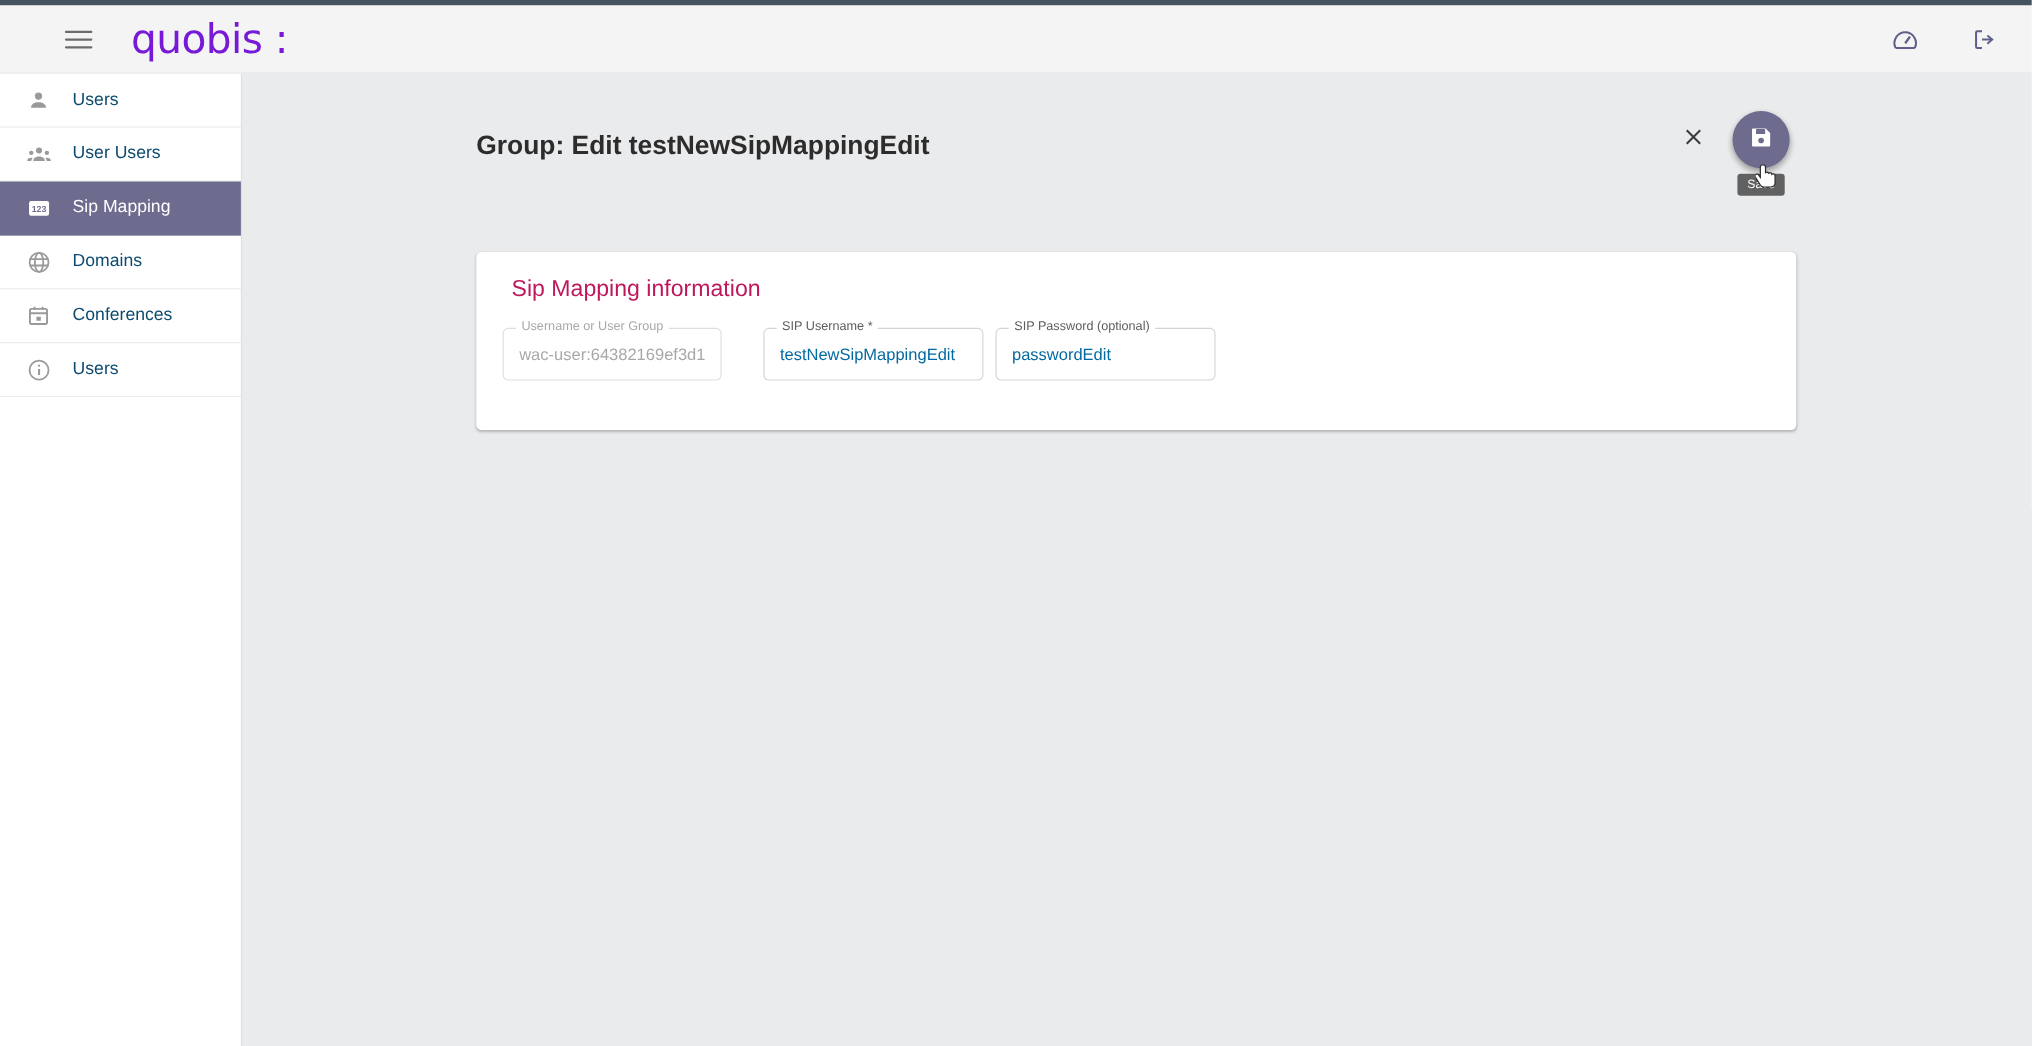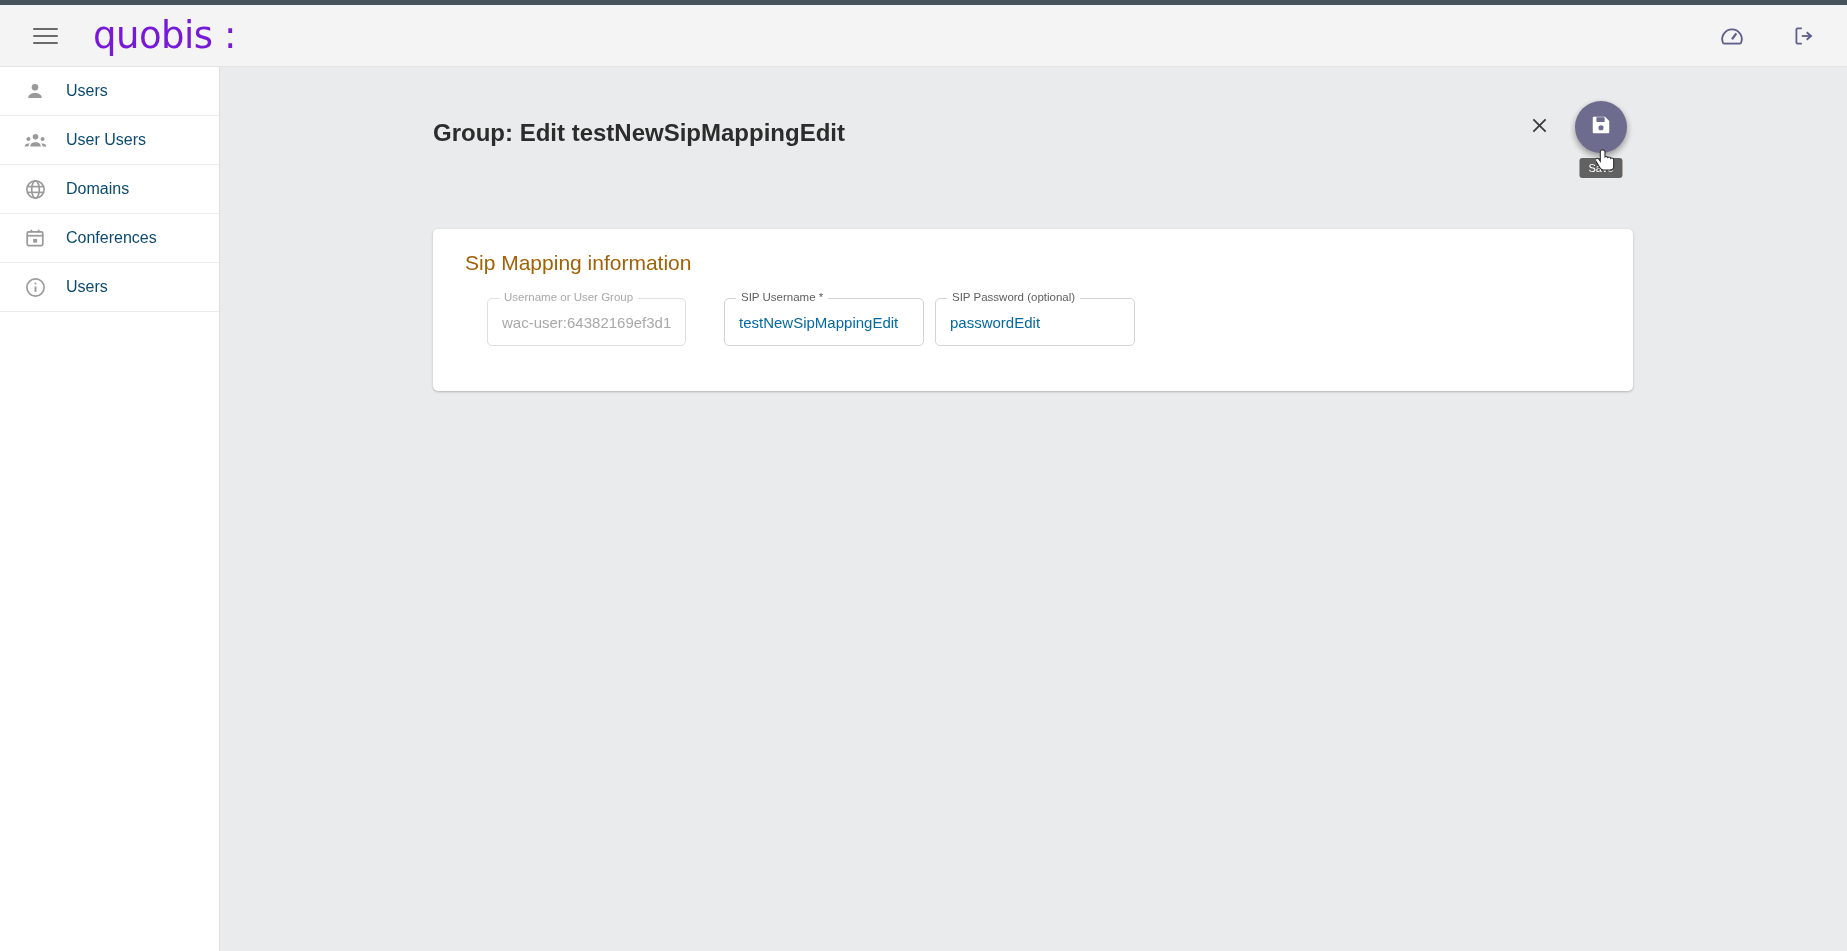--- a/index.html
+++ b/index.html
@@ -19,20 +19,21 @@
     background: #44535e;
   }
 
   
   .appbar {
     position: absolute; top: 5px; left: 0;
     width: 1847px; height: 62px;
     background: #f4f4f4;
     display: flex; align-items: center;
     border-bottom: 1px solid #e4e4e4;
+    padding-left: 26px;
   }
   .menu-btn {
     margin-left: 33px;
     width: 30px; height: 30px;
     display: flex; flex-direction: column; justify-content: center;
     gap: 5px; cursor: pointer;
   }
   .menu-btn span {
     display: block; height: 2px; width: 25px; background: #6b6b6b; border-radius: 1px;
   }
@@ -141,21 +142,21 @@
   .card {
     position: absolute;
     top: 162px; left: 213px;
     width: 1200px; height: 162px;
     background: #ffffff;
     border-radius: 5px;
     box-shadow: 0 1px 3px rgba(0,0,0,0.14), 0 1px 2px rgba(0,0,0,0.10);
   }
   .card-title {
     position: absolute; top: 22px; left: 32px;
-    font-size: 21px; color: #a16207; font-weight: 400;
+    font-size: 21px; color: #be185d; font-weight: 400;
   }
   .fields {
     position: absolute; top: 69px; left: 24px;
     display: flex; gap: 11px;
   }
   .field {
     position: relative;
     width: 199px; height: 48px;
     border: 1px solid #d3d3d3;
     border-radius: 5px;
@@ -168,21 +169,21 @@
   .field.sip-pass { width: 200px; }
   .field-legend {
     position: absolute;
     top: -8px; left: 11px;
     background: #ffffff;
     padding: 0 5px;
     font-size: 11.5px;
     color: #5d5d5d;
     white-space: nowrap;
   }
-  .field.disabled { border-color: #dedede; margin-left: 30px; }
+  .field.disabled { border-color: #dedede; }
   .field.disabled .field-legend { color: #a8a8a8; }
   .field-value {
     font-size: 15px; color: #0369a1;
     white-space: nowrap; overflow: hidden;
     width: 100%;
   }
   .field.disabled .field-value { color: #a8a8a8; }
 </style>
 </head>
 <body>
@@ -236,20 +237,29 @@
         <path d="M6.5 18.2c0-2.9 2.6-4.3 5.5-4.3s5.5 1.4 5.5 4.3z"></path>
         <circle cx="4.6" cy="10.4" r="2.1"></circle>
         <path d="M0.7 18.2c0-2.1 1.8-3.1 3.9-3.1 .5 0 1 .05 1.4.15-.8.75-1.3 1.75-1.3 2.95z"></path>
         <circle cx="19.4" cy="10.4" r="2.1"></circle>
         <path d="M23.3 18.2c0-2.1-1.8-3.1-3.9-3.1-.5 0-1 .05-1.4.15.8.75 1.3 1.75 1.3 2.95z"></path>
       </svg>
     </span>
     <span class="nav-label">User Users</span>
   </div>
 
+  <div class="nav-item active">
+    <span class="nav-icon">
+      <svg width="23" height="23" viewBox="0 0 24 24">
+        <rect x="2.5" y="5" width="19" height="14" rx="2" fill="currentColor"></rect>
+        <text x="12" y="15.2" text-anchor="middle" font-size="8.3" font-family="Liberation Sans, sans-serif" fill="#6d6b8e" font-weight="bold">123</text>
+      </svg>
+    </span>
+    <span class="nav-label">Sip Mapping</span>
+  </div>
 
   <div class="nav-item">
     <span class="nav-icon">
       <svg width="23" height="23" viewBox="0 0 24 24" fill="none" stroke="currentColor" stroke-width="1.7">
         <circle cx="12" cy="12" r="9"></circle>
         <ellipse cx="12" cy="12" rx="4" ry="9"></ellipse>
         <line x1="3" y1="9" x2="21" y2="9"></line>
         <line x1="3" y1="15" x2="21" y2="15"></line>
       </svg>
     </span>

